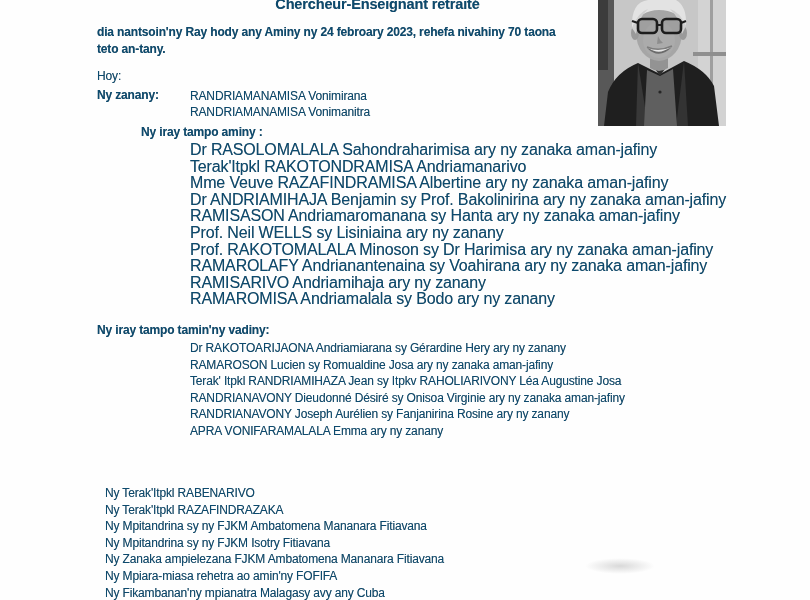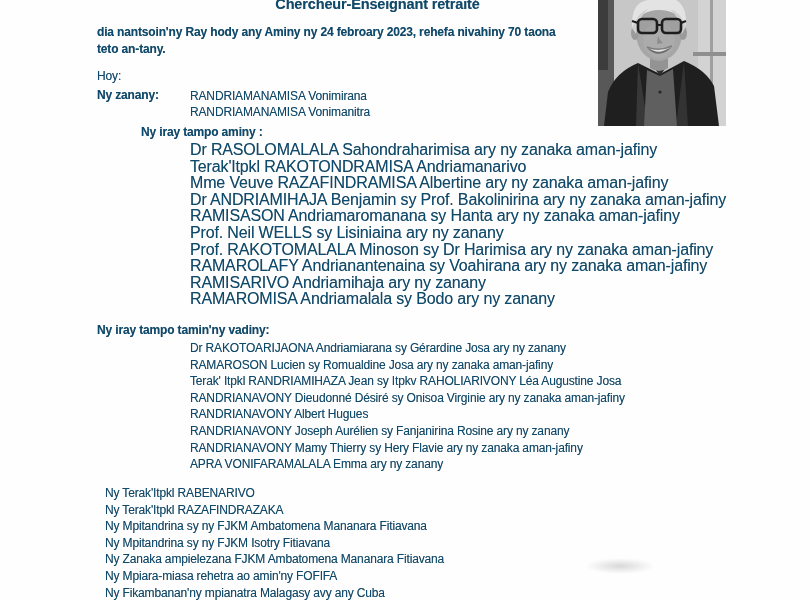--- a/index.html
+++ b/index.html
@@ -115,27 +115,25 @@
     <div class="line">RAMISASON Andriamaromanana sy Hanta ary ny zanaka aman-jafiny</div>
     <div class="line">Prof. Neil WELLS sy Lisiniaina ary ny zanany</div>
     <div class="line">Prof. RAKOTOMALALA Minoson sy Dr Harimisa ary ny zanaka aman-jafiny</div>
     <div class="line">RAMAROLAFY Andrianantenaina sy Voahirana ary ny zanaka aman-jafiny</div>
     <div class="line">RAMISARIVO Andriamihaja ary ny zanany</div>
     <div class="line">RAMAROMISA Andriamalala sy Bodo ary ny zanany</div>
   </div>
 
   <div class="abs heading2">Ny iray tampo tamin'ny vadiny:</div>
   <div class="abs list2">
-    <div class="line">Dr RAKOTOARIJAONA Andriamiarana sy Gérardine Josa ary ny zanany</div>
+    <div class="line">Dr RAKOTOARIJAONA Andriamiarana sy Gérardine Hery ary ny zanany</div>
     <div class="line">RAMAROSON Lucien sy Romualdine Josa ary ny zanaka aman-jafiny</div>
     <div class="line">Terak' Itpkl RANDRIAMIHAZA Jean sy Itpkv RAHOLIARIVONY Léa Augustine Josa</div>
     <div class="line">RANDRIANAVONY Dieudonné Désiré sy Onisoa Virginie ary ny zanaka aman-jafiny</div>
-    <div class="line">RANDRIANAVONY Albert Hugues</div>
     <div class="line">RANDRIANAVONY Joseph Aurélien sy Fanjanirina Rosine ary ny zanany</div>
-    <div class="line">RANDRIANAVONY Mamy Thierry sy Hery Flavie ary ny zanaka aman-jafiny</div>
     <div class="line">APRA VONIFARAMALALA Emma ary ny zanany</div>
   </div>
 
   <div class="abs groups">
     <div class="line">Ny Terak'Itpkl RABENARIVO</div>
     <div class="line">Ny Terak'Itpkl RAZAFINDRAZAKA</div>
     <div class="line">Ny Mpitandrina sy ny FJKM Ambatomena Mananara Fitiavana</div>
     <div class="line">Ny Mpitandrina sy ny FJKM Isotry Fitiavana</div>
     <div class="line">Ny Zanaka ampielezana FJKM Ambatomena Mananara Fitiavana</div>
     <div class="line">Ny Mpiara-miasa rehetra ao amin'ny FOFIFA</div>

